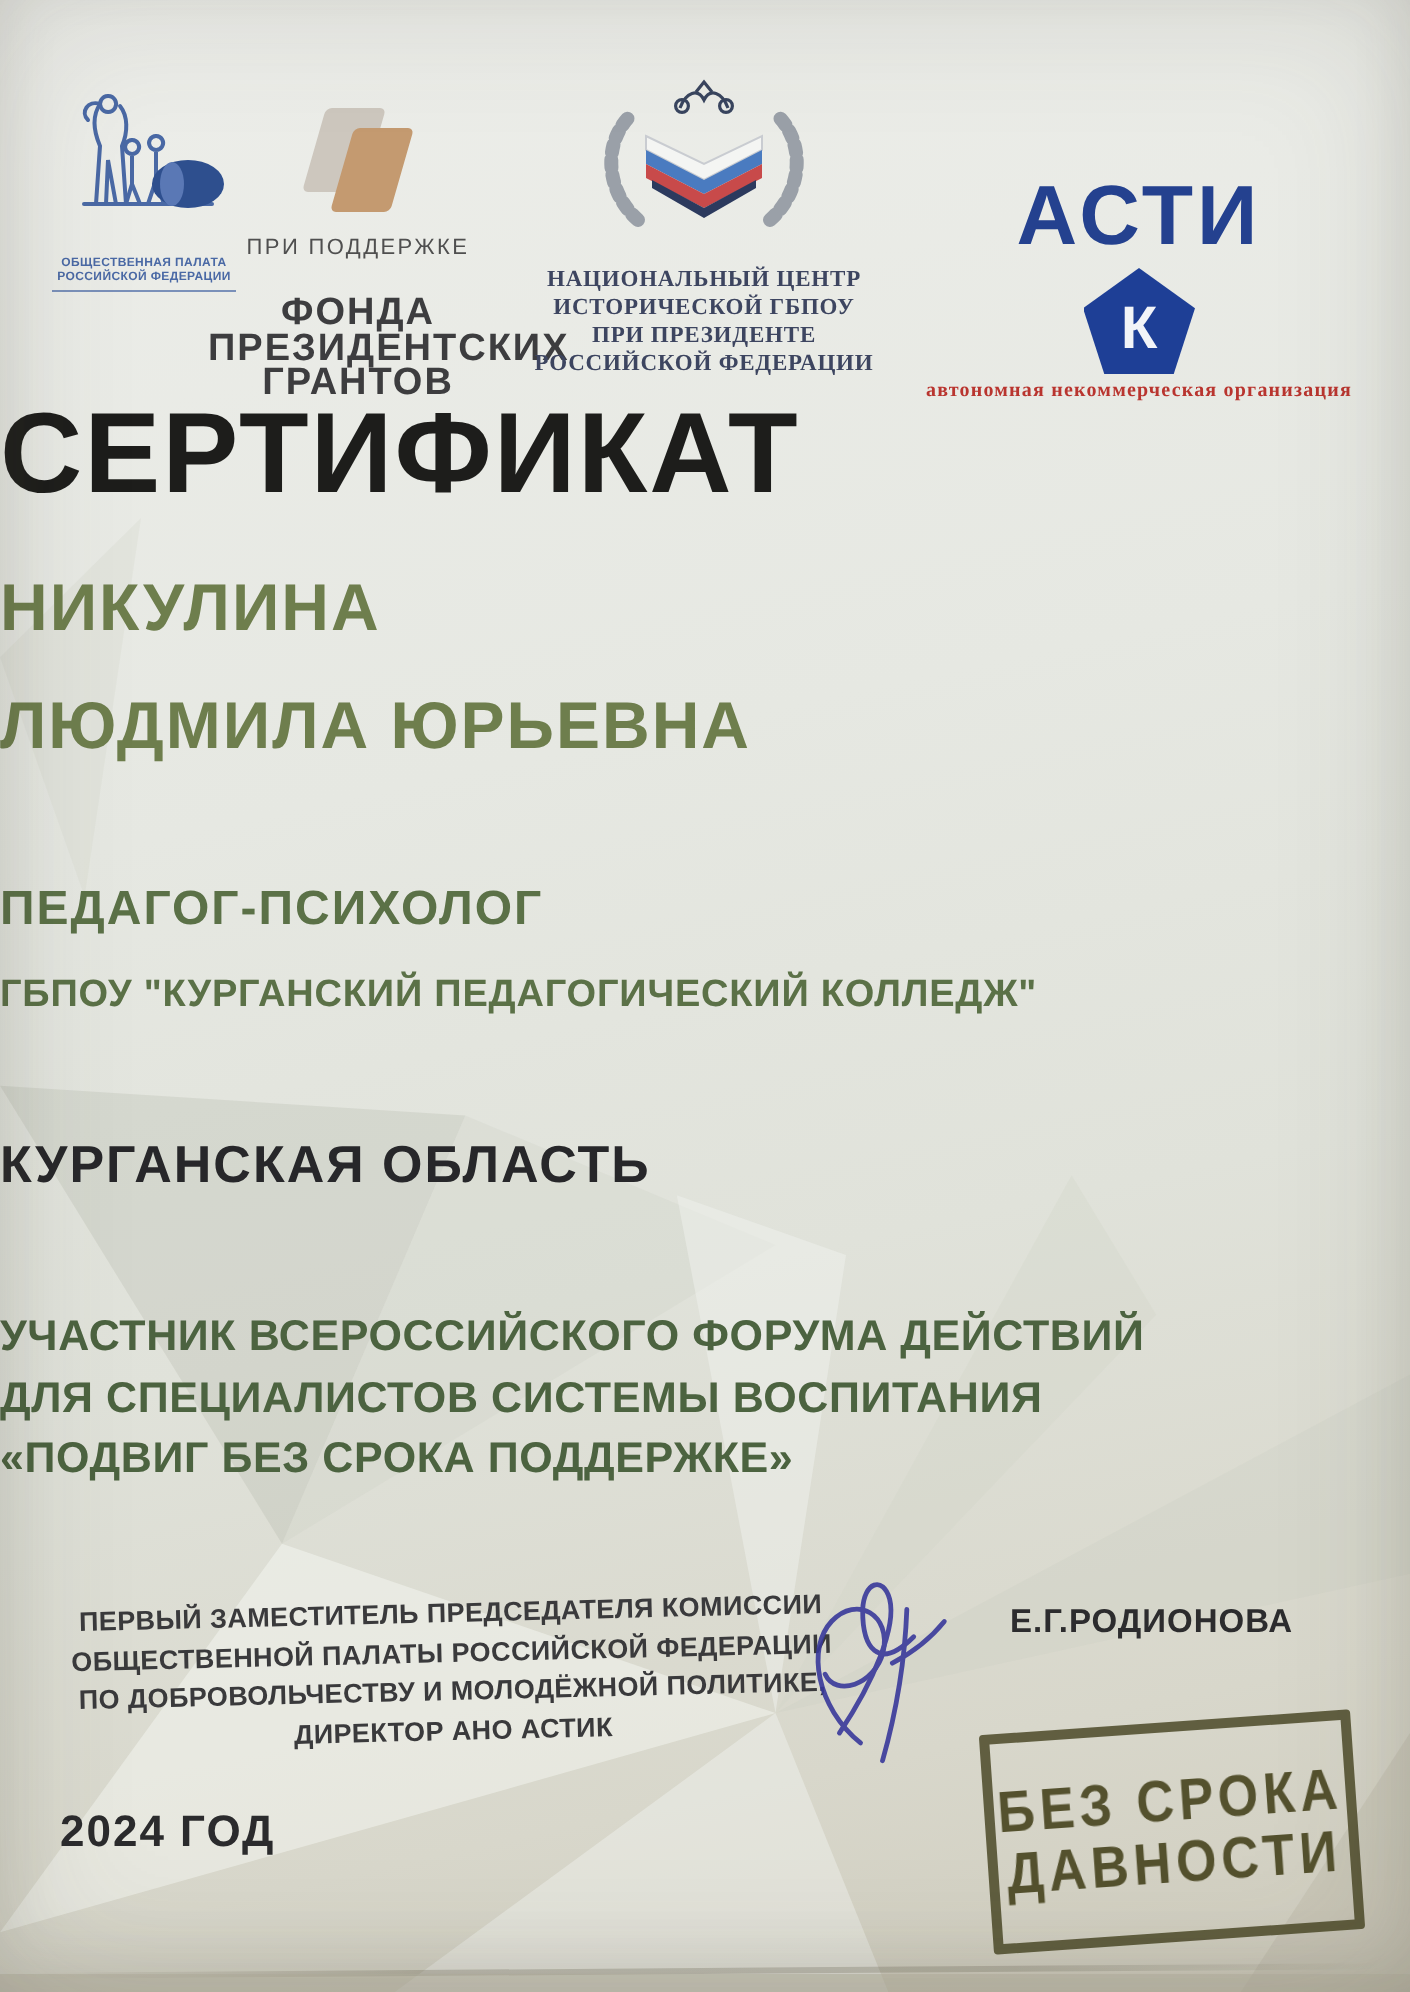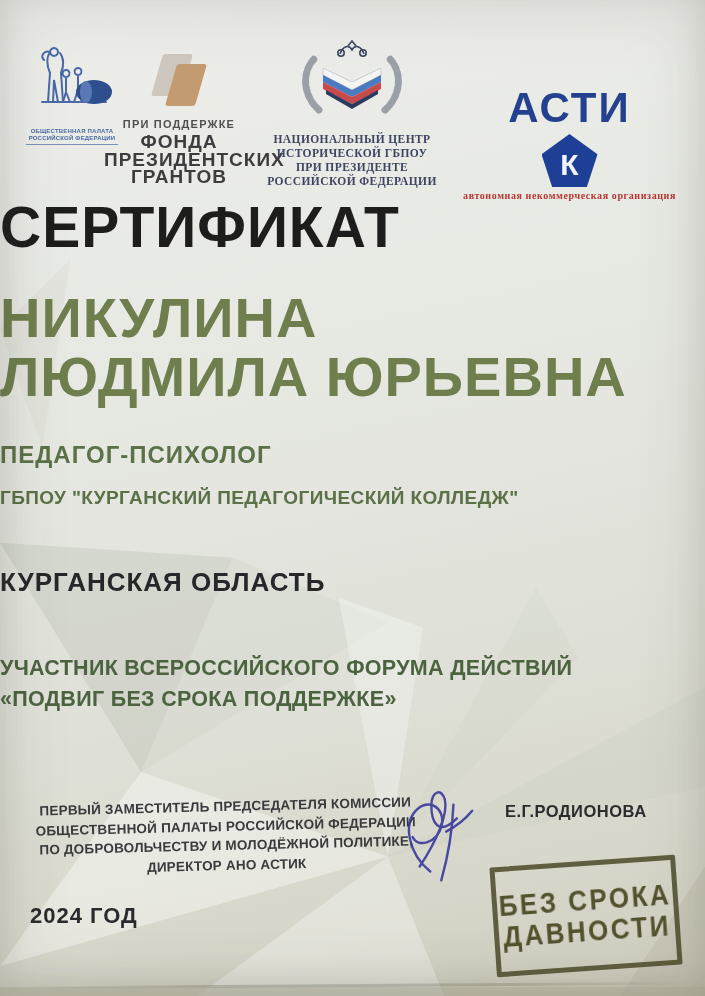--- a/index.html
+++ b/index.html
@@ -33,38 +33,38 @@
   .hdr{position:absolute;left:0;top:0;width:100%;z-index:2;}
   .logo-civic{position:absolute;left:16px;top:40px;width:112px;text-align:center;}
   .civic-cap{font-size:6px;line-height:7px;color:#4a69a5;font-weight:bold;letter-spacing:.2px;filter:blur(.3px);}
   .civic-rule{height:1px;background:#4a69a5;opacity:.7;margin:2px 10px 0 10px;}
 
   .logo-grants{position:absolute;left:104px;top:54px;width:150px;text-align:center;}
   .pg-icon{position:relative;width:56px;height:56px;margin:0 auto 8px auto;}
   .pg-icon i{position:absolute;display:block;width:30px;height:42px;border-radius:3px;}
   .pg-back{left:6px;top:0;background:#cdc7be;transform:skewX(-16deg);}
   .pg-front{left:20px;top:10px;background:#c49a70;transform:skewX(-16deg);}
-  .grants-sub{font-size:11px;font-weight:bold;color:#4f4f4f;letter-spacing:1.2px;margin-bottom:3px;}
+  .grants-sub{font-size:11px;font-weight:normal;color:#4f4f4f;letter-spacing:1.2px;margin-bottom:18px;}
   .grants-name{font-size:19px;line-height:17.5px;font-weight:bold;color:#3d3d3f;letter-spacing:1px;}
 
   .logo-nat{position:absolute;left:252px;top:38px;width:200px;text-align:center;}
   .nat-lines{font-family:"Liberation Serif",serif;font-weight:bold;font-size:11.5px;line-height:14px;color:#3d4560;letter-spacing:.4px;margin-top:4px;}
 
   .logo-astik{position:absolute;left:462px;top:86px;width:215px;text-align:center;}
   .astik-row{display:flex;align-items:center;justify-content:center;gap:4px;flex-direction:column;}
   .astik-word{font-size:42px;font-weight:bold;color:#24418f;letter-spacing:2px;line-height:44px;}
   .pentagon{width:56px;height:53px;background:#1e3f96;display:flex;align-items:center;justify-content:center;
     clip-path:polygon(50% 0%,100% 38%,81% 100%,19% 100%,0% 38%);}
   .pentagon span{color:#f2f4f8;font-weight:bold;font-size:30px;margin-top:8px;}
   .astik-sub{font-size:10px;font-weight:bold;color:#b9352f;letter-spacing:.6px;margin-top:3px;filter:blur(.2px);font-family:Liberation Serif, serif;}
 
   
   .center{position:absolute;left:0;width:100%;z-index:2;}
   .title{top:194px;font-size:57px;font-weight:bold;color:#1d1d1b;letter-spacing:1px;}
-  .name{top:288px;font-size:56px;line-height:59px;font-weight:bold;color:#6e7e4d;letter-spacing:1px;}
+  .name{top:274px;font-size:33px;line-height:59px;font-weight:bold;color:#6e7e4d;letter-spacing:1px;}
   .pos{top:441px;font-size:24px;font-weight:bold;color:#5b7147;letter-spacing:1px;}
   .org{top:487px;font-size:19px;font-weight:bold;color:#5b7147;letter-spacing:.4px;}
   .region{top:567px;font-size:26px;font-weight:bold;color:#27272a;letter-spacing:1px;}
   .award{top:653px;font-size:21.5px;line-height:30.5px;font-weight:bold;color:#4c6340;letter-spacing:.3px;}
 
   .signer{position:absolute;left:0;top:797px;width:452px;text-align:center;z-index:2;
     font-size:13.5px;line-height:19.5px;font-weight:bold;color:#3a3a3c;letter-spacing:.2px;
     transform:rotate(-1.4deg);}
   .signature{position:absolute;left:398px;top:778px;z-index:3;transform:rotate(-6deg);}
   .signer-name{position:absolute;left:505px;top:802px;z-index:2;font-size:16.5px;font-weight:bold;color:#2c2c2e;letter-spacing:.5px;}
@@ -175,20 +175,21 @@
   </div>
 
   <div class="center pos">ПЕДАГОГ-ПСИХОЛОГ</div>
 
   <div class="center org">ГБПОУ "КУРГАНСКИЙ ПЕДАГОГИЧЕСКИЙ КОЛЛЕДЖ"</div>
 
   <div class="center region">КУРГАНСКАЯ ОБЛАСТЬ</div>
 
   <div class="center award">
     <div>УЧАСТНИК ВСЕРОССИЙСКОГО ФОРУМА ДЕЙСТВИЙ</div>
+    <div>ДЛЯ СПЕЦИАЛИСТОВ СИСТЕМЫ ВОСПИТАНИЯ</div>
     <div>«ПОДВИГ БЕЗ СРОКА ПОДДЕРЖКЕ»</div>
   </div>
 
   <div class="signer">
     <div>ПЕРВЫЙ ЗАМЕСТИТЕЛЬ ПРЕДСЕДАТЕЛЯ КОМИССИИ</div>
     <div>ОБЩЕСТВЕННОЙ ПАЛАТЫ РОССИЙСКОЙ ФЕДЕРАЦИИ</div>
     <div>ПО ДОБРОВОЛЬЧЕСТВУ И МОЛОДЁЖНОЙ ПОЛИТИКЕ,</div>
     <div>ДИРЕКТОР АНО АСТИК</div>
   </div>
 

